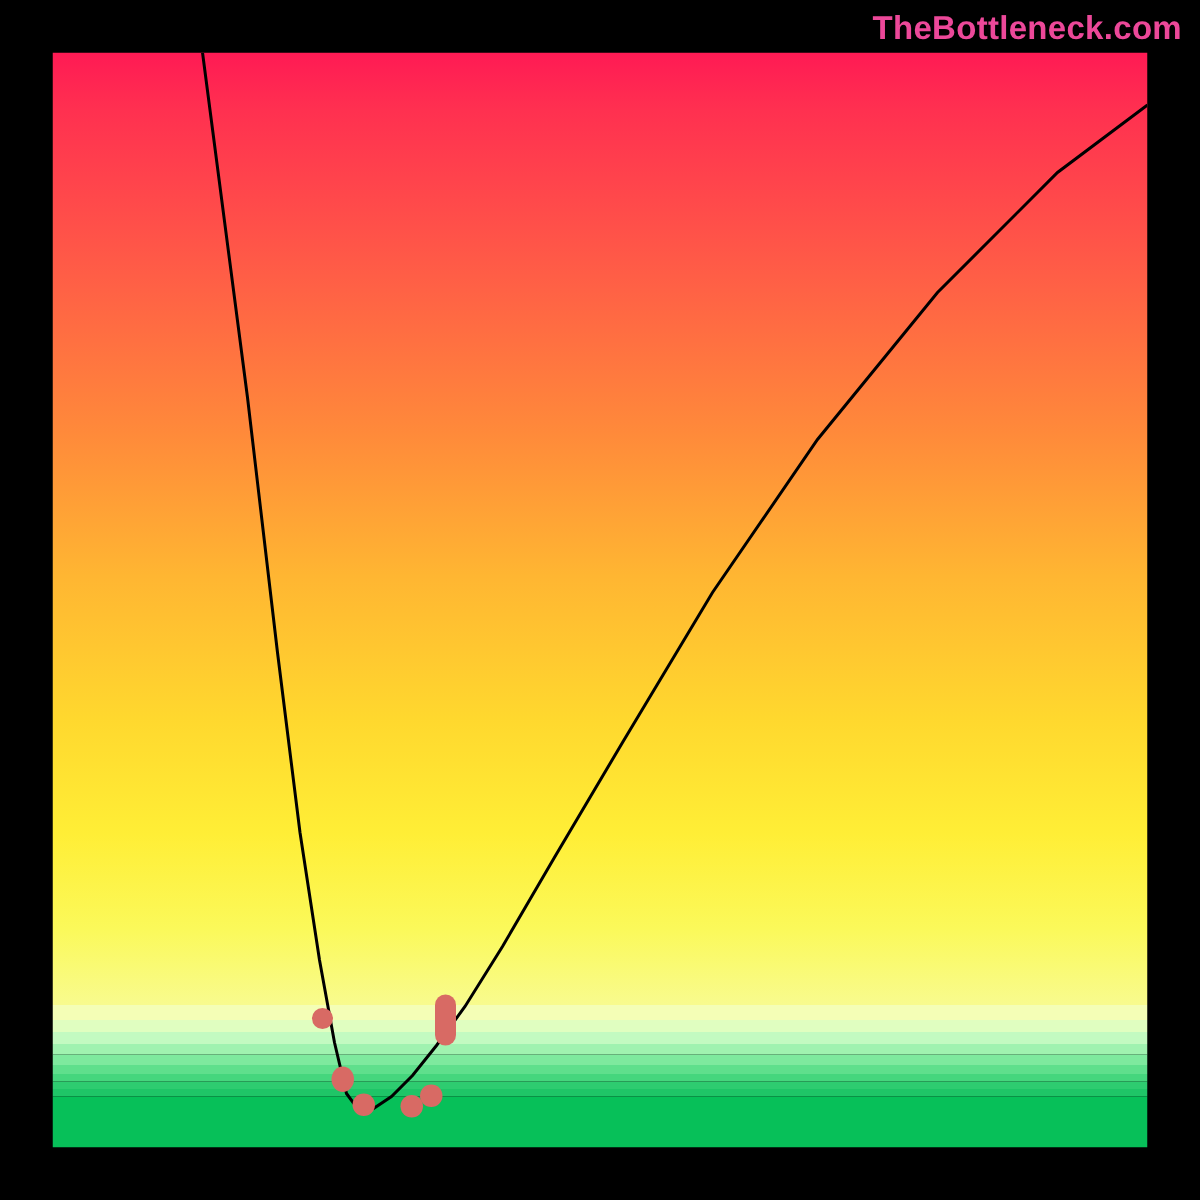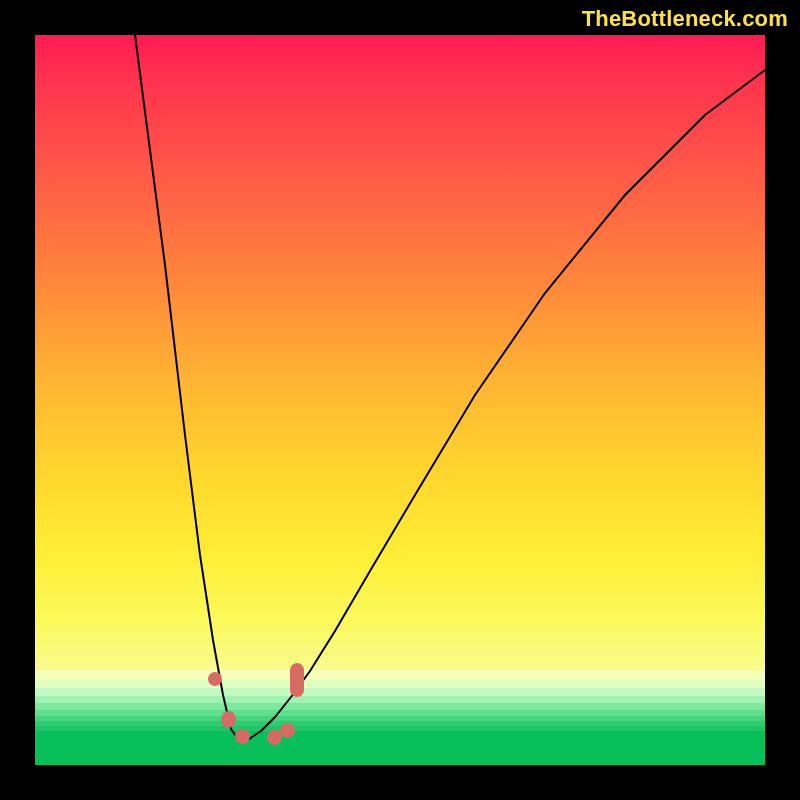--- a/index.html
+++ b/index.html
@@ -67,21 +67,21 @@
     background: #d86a64;
     border-radius: 8px;
   }
   .watermark {
     position: absolute;
     top: 6px;
     right: 12px;
     font-family: Arial, Helvetica, sans-serif;
     font-size: 22px;
     font-weight: 600;
-    color: #fde047;
+    color: #ec4899;
     letter-spacing: 0.2px;
   }
 </style>
 </head>
 <body>
 
 <div class="frame">
   <div class="watermark">TheBottleneck.com</div>
   <div class="plot">
     <div class="bg grad"></div>

